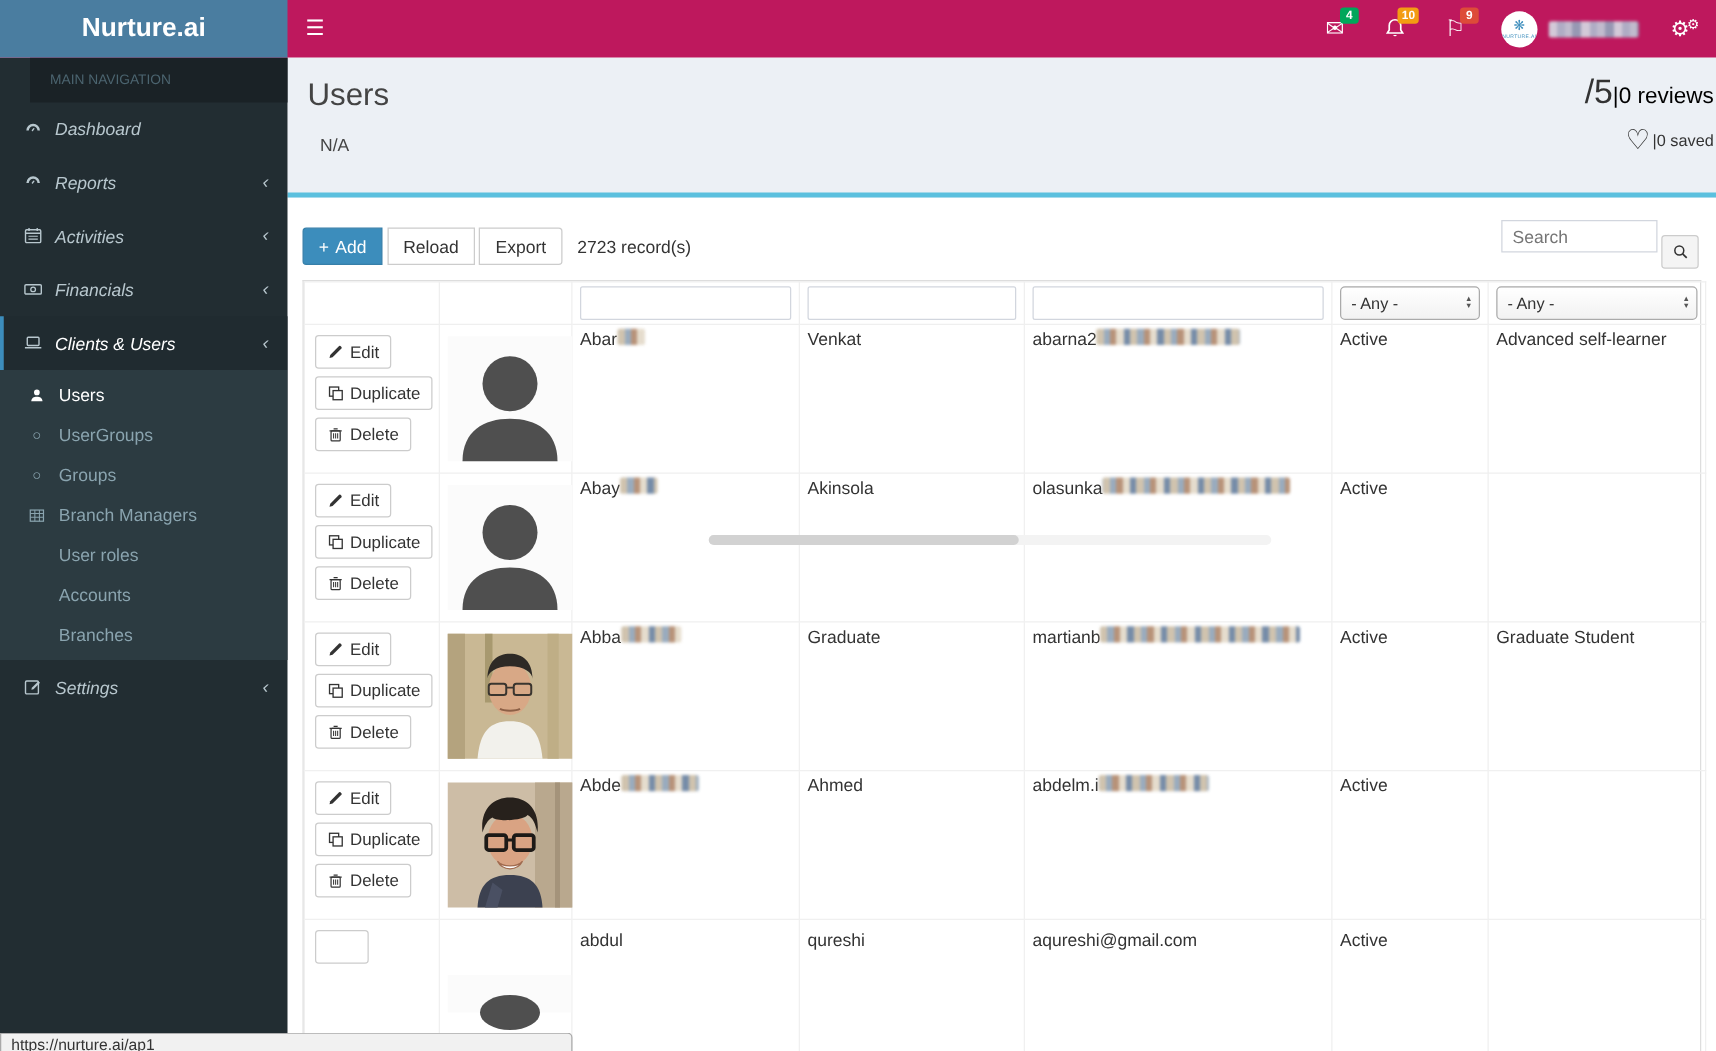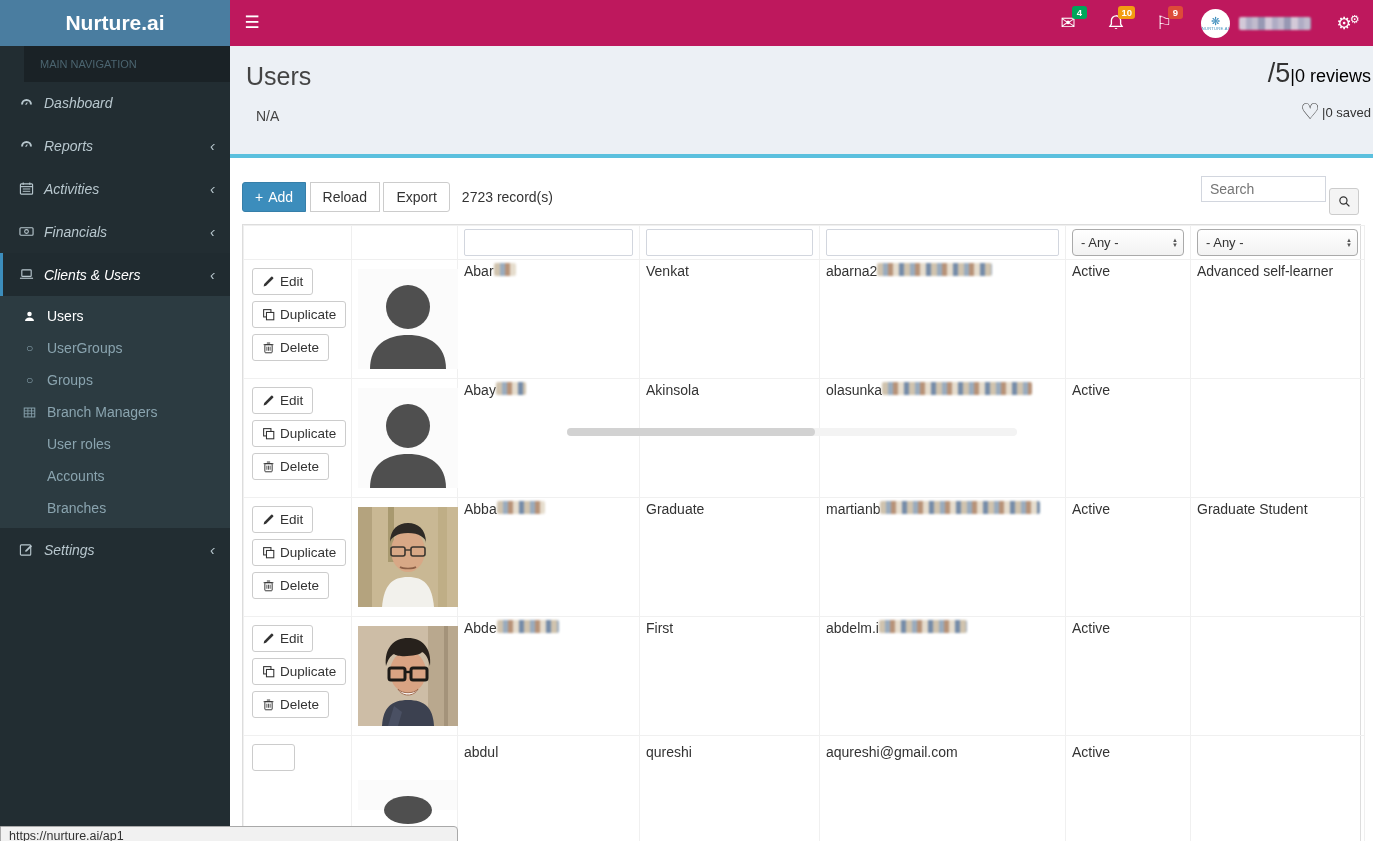--- a/index.html
+++ b/index.html
@@ -515,21 +515,21 @@
                   <ellipse cx="50" cy="46" rx="18" ry="21" fill="#d9a383"></ellipse>
                   <path d="M28 40c-2-18 8-28 22-28s24 10 22 28c-2-8-4-12-8-14-2 4-24 6-28 2-4 2-6 6-8 12z" fill="#27211c"></path>
                   <rect x="31" y="42" width="16" height="12" rx="2" fill="none" stroke="#1d1a17" stroke-width="3"></rect>
                   <rect x="53" y="42" width="16" height="12" rx="2" fill="none" stroke="#1d1a17" stroke-width="3"></rect>
                   <line x1="47" y1="46" x2="53" y2="46" stroke="#1d1a17" stroke-width="2.4"></line>
                   <path d="M40 63c4 5 16 5 20 0-2 4-6 6-10 6s-8-2-10-6z" fill="#fff" stroke="#a06a4e" stroke-width="1"></path>
                 </svg>
             </span>
           </td>
           <td class="cellpad"><span>Abde</span><span class="mosaic" style="width:62px"></span></td>
-          <td class="cellpad"><span>First</span></td>
+          <td class="cellpad"><span>Ahmed</span></td>
           <td class="cellpad"><span>abdelm.i</span><span class="mosaic" style="width:88px"></span></td>
           <td class="cellpad"><span>Active</span></td>
           <td class="cellpad"><span></span></td>
         </tr>
 
         <tr class="clip">
           <td>
             <div class="actions">
               <button class="btn">
                   <span style="visibility:hidden">Edit</span>

